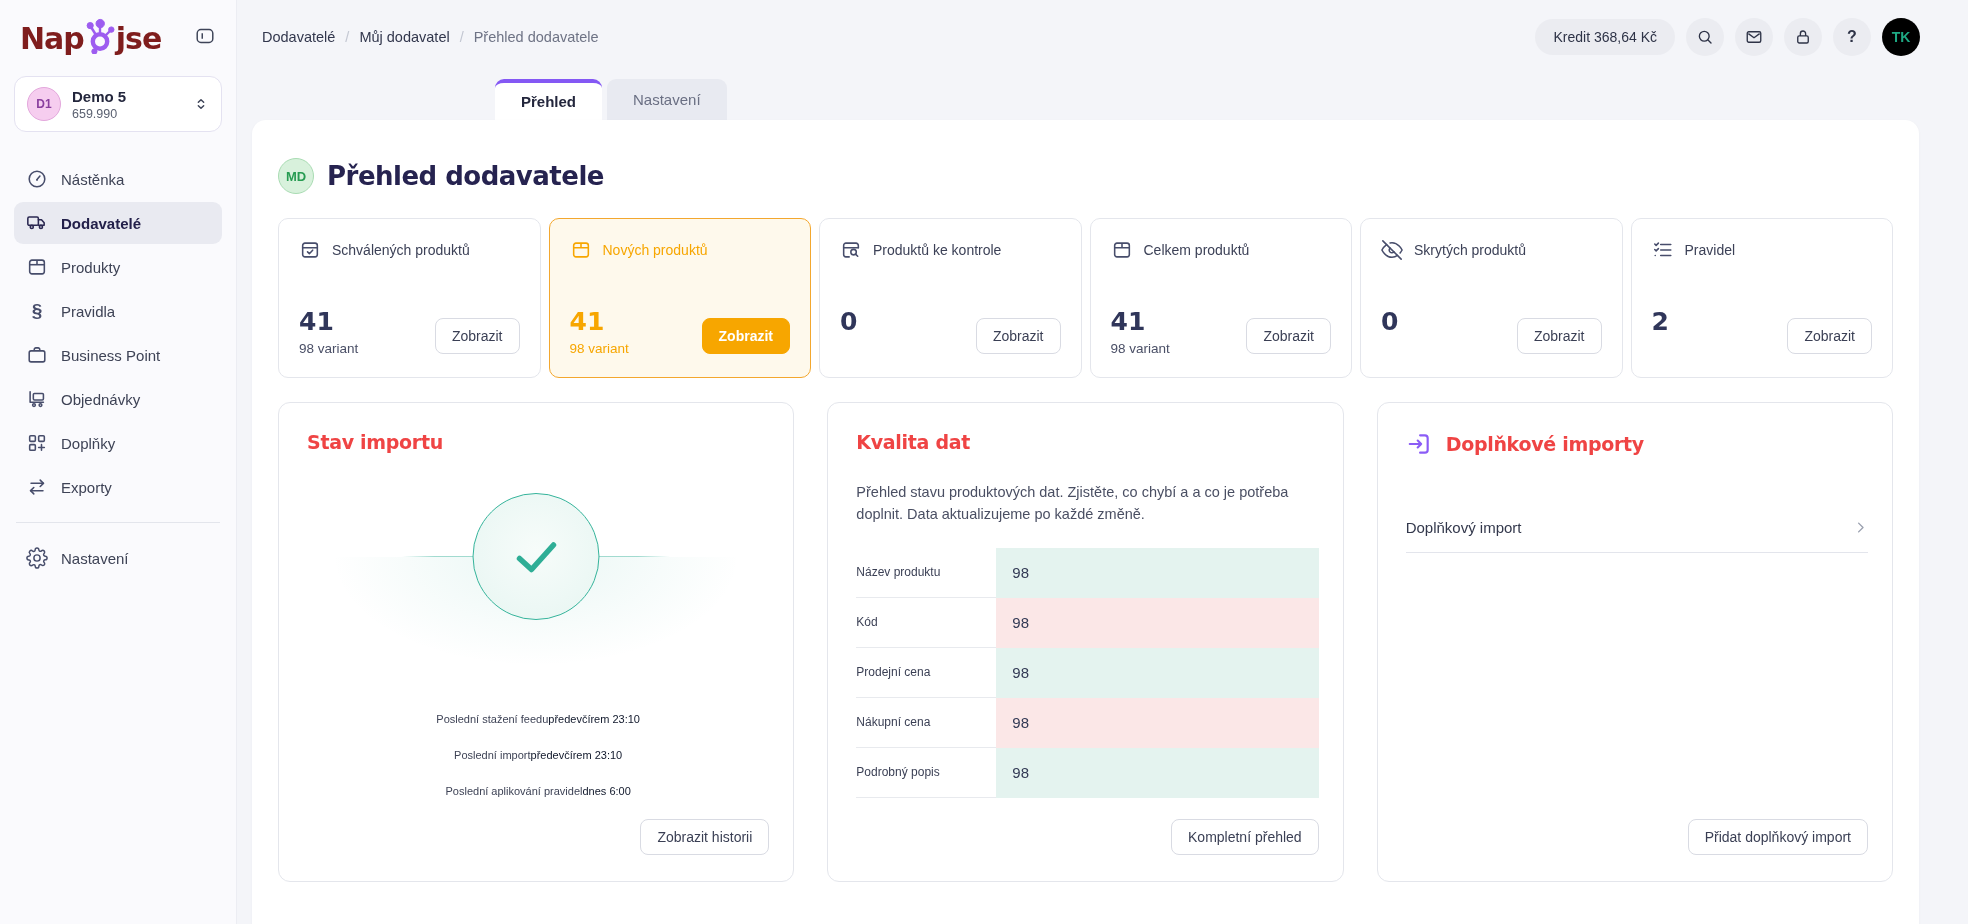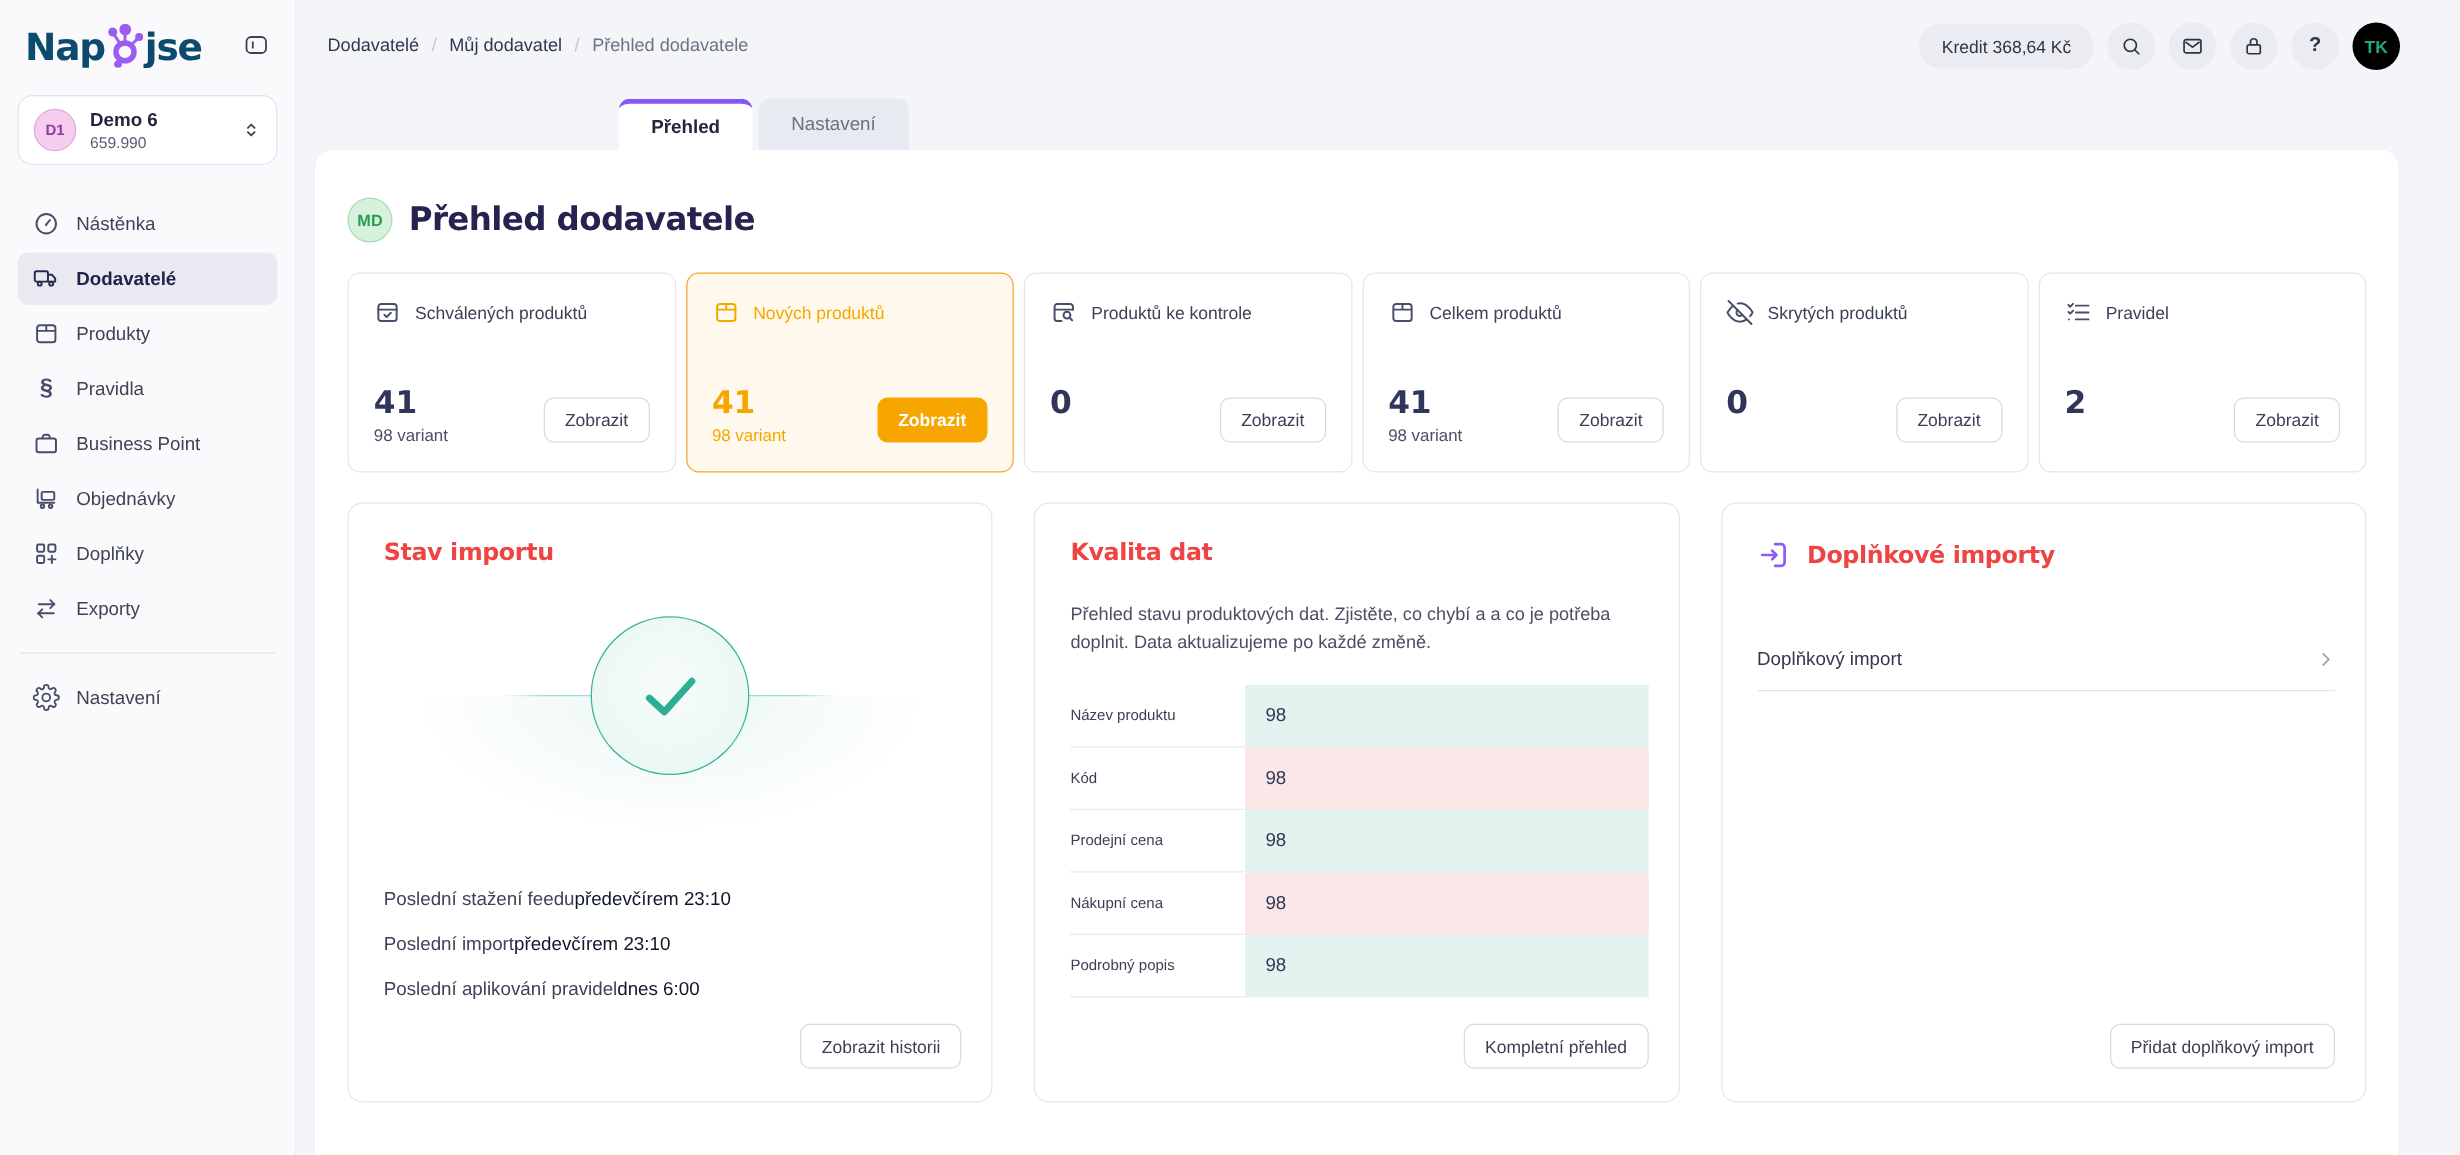--- a/index.html
+++ b/index.html
@@ -18,21 +18,21 @@
     background:#FAFAFD;
     border-right:1px solid #ECEDF3;
     padding:18px 14px;
     flex:0 0 237px;
     display:flex; flex-direction:column;
   }
   .logo-row { display:flex; align-items:center; justify-content:space-between; padding:0 4px 0 6px; }
   .logo { display:flex; align-items:flex-end; cursor:pointer; }
   .logo-text {
     font-family:"DejaVu Sans", sans-serif;
-    font-weight:800; font-size:30px; letter-spacing:-1px; color:#0c4a6e; line-height:1;
+    font-weight:800; font-size:30px; letter-spacing:-1px; color:#7f1d1d; line-height:1;
   }
   .collapse-btn { color:#3E4458; cursor:pointer; padding:2px; }
   .ws-card {
     margin-top:22px;
     background:#fff; border:1px solid #E4E2F1; border-radius:12px;
     padding:10px 12px;
     display:flex; align-items:center; gap:11px;
     cursor:pointer;
   }
   .ws-avatar {
@@ -173,21 +173,21 @@
     background:radial-gradient(ellipse at 50% 0%, rgba(47,174,150,.10), rgba(47,174,150,0) 70%);
   }
   .status-circle {
     position:absolute; left:50%; top:34px; transform:translateX(-50%);
     width:127px; height:127px; border-radius:50%;
     background:radial-gradient(circle at 50% 45%, #F7FCFA 0%, #EDF8F5 60%, #E6F5F0 100%);
     border:1.5px solid #35B49B;
     display:flex; align-items:center; justify-content:center;
   }
   .status-rows { margin-top:14px; }
-  .kv-row { display:flex; justify-content:flex-start; align-items:center; height:36px; font-size:15px; color:#3E4356; }
+  .kv-row { display:flex; justify-content:center; align-items:center; height:36px; font-size:11px; color:#3E4356; }
   .kv-val { color:#0f172a; }
 
   
   .dq-desc { margin-top:28px; font-size:14.5px; line-height:1.55; color:#4A4F63; padding-right:6px; }
   .dq-table { margin-top:22px; }
   .dq-row { display:flex; height:50px; }
   .dq-label {
     flex:0 0 140px; display:flex; align-items:center;
     font-size:12px; color:#3A3F54;
     border-bottom:1px solid #E8EAEE;
@@ -233,21 +233,21 @@
       <svg width="22" height="22" viewBox="0 0 24 24" fill="none" stroke="currentColor" stroke-width="1.6">
         <rect x="3.5" y="5" width="17" height="14" rx="4"></rect>
           <line x1="9" y1="9" x2="9" y2="15"></line>
       </svg>
     </div>
   </div>
 
   <div class="ws-card">
     <div class="ws-avatar">D1</div>
     <div class="ws-meta">
-      <div class="ws-name">Demo 6</div>
+      <div class="ws-name">Demo 5</div>
       <div class="ws-num">659.990</div>
     </div>
     <div class="ws-chevrons">
       <svg width="16" height="18" viewBox="0 0 24 24" fill="none" stroke="currentColor" stroke-width="2.2" stroke-linecap="round" stroke-linejoin="round">
         <path d="m8 9.5 4-4 4 4"></path>
           <path d="m8 14.5 4 4 4-4"></path>
       </svg>
     </div>
   </div>
 

